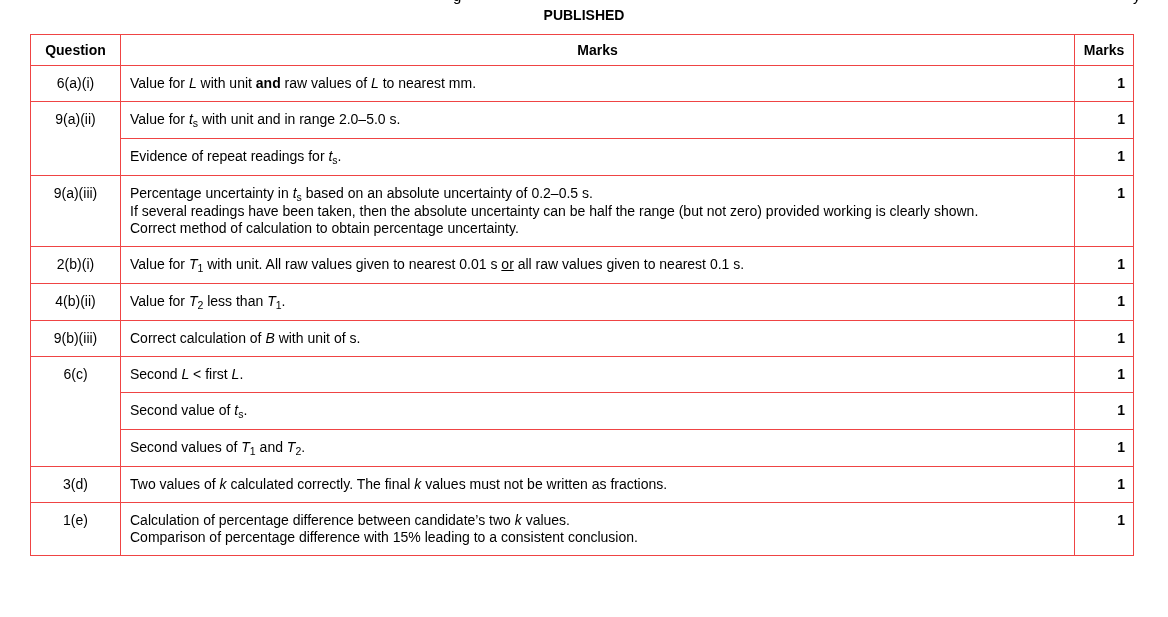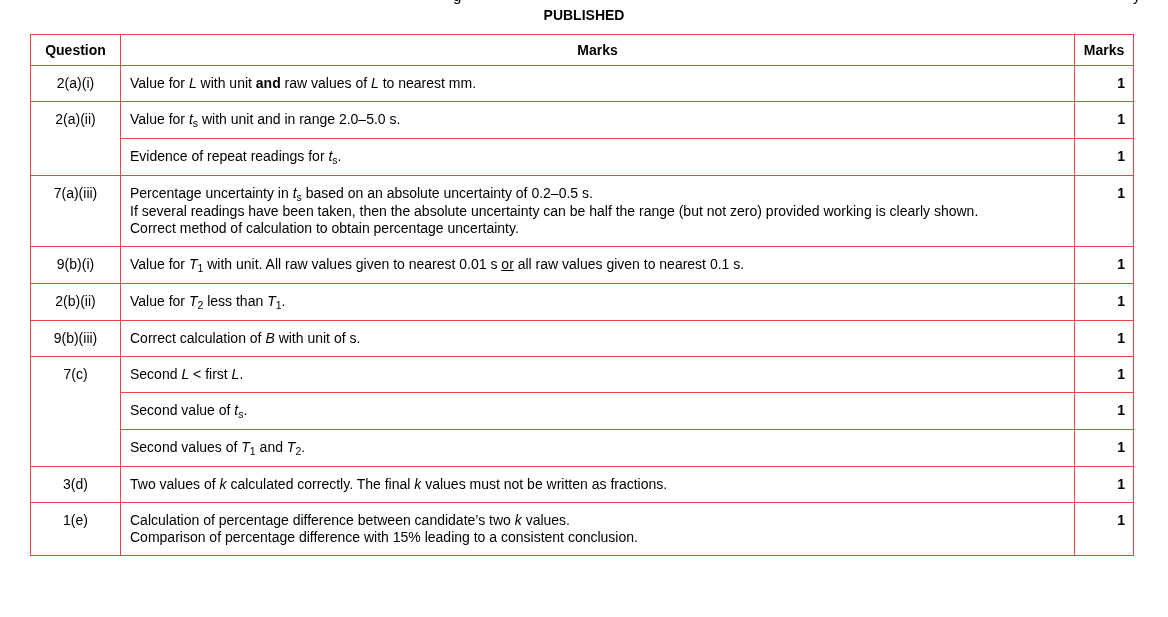--- a/index.html
+++ b/index.html
@@ -100,55 +100,55 @@
   </colgroup>
   <thead>
     <tr>
       <th>Question</th>
       <th>Marks</th>
       <th>Marks</th>
     </tr>
   </thead>
   <tbody>
     <tr>
-      <td class="q">2(a)(i)</td>
+      <td class="q">6(a)(i)</td>
       <td class="a">Value for <i>L</i> with unit <b>and</b> raw values of <i>L</i> to nearest mm.</td>
       <td class="m">1</td>
     </tr>
     <tr>
-      <td class="q" rowspan="2">2(a)(ii)</td>
+      <td class="q" rowspan="2">9(a)(ii)</td>
       <td class="a">Value for <i>t</i><sub>s</sub> with unit and in range 2.0–5.0 s.</td>
       <td class="m">1</td>
     </tr>
     <tr>
       <td class="a">Evidence of repeat readings for <i>t</i><sub>s</sub>.</td>
       <td class="m">1</td>
     </tr>
     <tr>
-      <td class="q">7(a)(iii)</td>
+      <td class="q">9(a)(iii)</td>
       <td class="a">Percentage uncertainty in <i>t</i><sub>s</sub> based on an absolute uncertainty of 0.2–0.5 s.<br>If several readings have been taken, then the absolute uncertainty can be half the range (but not zero) provided working is clearly shown.<br>Correct method of calculation to obtain percentage uncertainty.</td>
       <td class="m">1</td>
     </tr>
     <tr>
-      <td class="q">9(b)(i)</td>
+      <td class="q">2(b)(i)</td>
       <td class="a">Value for <i>T</i><sub>1</sub> with unit. All raw values given to nearest 0.01 s <u>or</u> all raw values given to nearest 0.1 s.</td>
       <td class="m">1</td>
     </tr>
     <tr>
-      <td class="q">2(b)(ii)</td>
+      <td class="q">4(b)(ii)</td>
       <td class="a">Value for <i>T</i><sub>2</sub> less than <i>T</i><sub>1</sub>.</td>
       <td class="m">1</td>
     </tr>
     <tr>
       <td class="q">9(b)(iii)</td>
       <td class="a">Correct calculation of <i>B</i> with unit of s.</td>
       <td class="m">1</td>
     </tr>
     <tr>
-      <td class="q" rowspan="3">7(c)</td>
+      <td class="q" rowspan="3">6(c)</td>
       <td class="a">Second <i>L</i> &lt; first <i>L</i>.</td>
       <td class="m">1</td>
     </tr>
     <tr>
       <td class="a">Second value of <i>t</i><sub>s</sub>.</td>
       <td class="m">1</td>
     </tr>
     <tr>
       <td class="a">Second values of <i>T</i><sub>1</sub> and <i>T</i><sub>2</sub>.</td>
       <td class="m">1</td>

